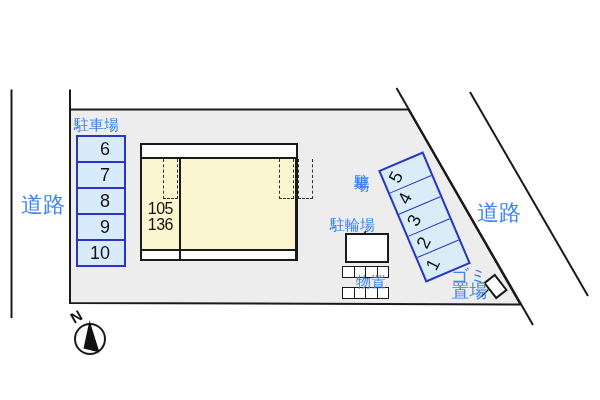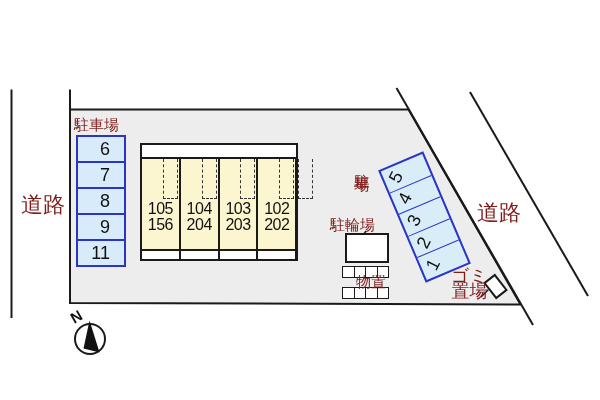--- a/index.html
+++ b/index.html
@@ -2,21 +2,21 @@
 <html><head>
 <meta charset="utf-8">
 <style>
   html,body{margin:0;padding:0;background:#fff;}
   .canvas{
     position:relative;width:600px;height:400px;background:#ffffff;overflow:hidden;
     font-family:"Liberation Sans","DejaVu Sans",sans-serif;color:#111;
   }
   .canvas svg.base{position:absolute;left:0;top:0;z-index:1;}
   .ov{position:absolute;z-index:2;}
-  .lbl{position:absolute;z-index:3;white-space:nowrap;color:#7f1d1d;}
+  .lbl{position:absolute;z-index:3;white-space:nowrap;color:#3b82f6;}
 
   
   .pL{left:76px;top:135px;width:46px;border:2px solid #2b35c5;background:#d7ebfa;}
   .pL .row{height:24px;border-bottom:2px solid #2b35c5;font-size:18px;line-height:24px;
            text-align:right;padding-right:14px;}
   .pL .row:last-child{border-bottom:none;}
 
   
   .bld{left:140px;top:143px;width:158px;height:118px;border:2px solid #1a1a1a;
        background:#fbf6cf;box-sizing:border-box;}
@@ -77,53 +77,35 @@
 
   <div class="lbl t18" style="left:21px;top:190px;">道路</div>
   <div class="lbl t18" style="left:477px;top:198px;">道路</div>
 
   <div class="lbl t15" style="left:74px;top:116px;">駐車場</div>
   <div class="ov pL">
     <div class="row">6</div>
     <div class="row">7</div>
     <div class="row">8</div>
     <div class="row">9</div>
-    <div class="row">11</div>
+    <div class="row">10</div>
   </div>
 
   <div class="ov bld">
     <div class="strip-top"></div>
     <div class="strip-bot"></div>
     <div class="unit b" style="left:0;">
       <div class="stair r"></div>
       <div class="num">
         <div>105</div>
-        <div>156</div>
-      </div>
-    </div>
-    <div class="unit b" style="left:38.8px;">
-      <div class="stair r"></div>
-      <div class="num">
-        <div>104</div>
-        <div>204</div>
-      </div>
-    </div>
-    <div class="unit b" style="left:77.6px;">
-      <div class="stair r"></div>
-      <div class="num">
-        <div>103</div>
-        <div>203</div>
+        <div>136</div>
       </div>
     </div>
     <div class="unit b" style="left:116.4px;">
       <div class="stair r"></div>
-      <div class="num">
-        <div>102</div>
-        <div>202</div>
-      </div>
     </div>
     <div class="unit" style="left:155.2px;width:38.8px;">
       <div class="stair l"></div>
     </div>
   </div>
 
   <div class="lbl t15 vert" style="left:354px;top:161px;">駐車場</div>
   <div class="ov pD">
     <div class="cell">
         <span>5</span>

